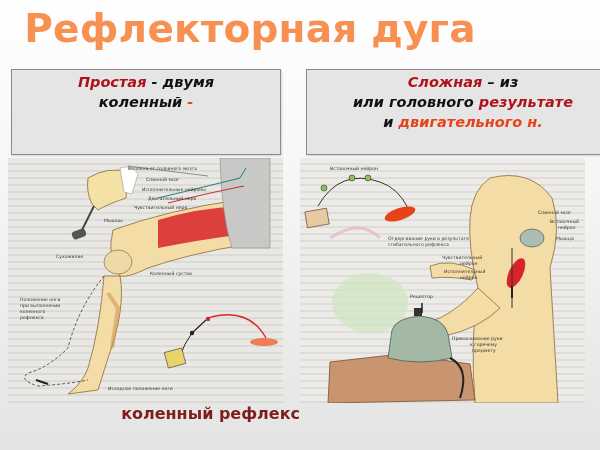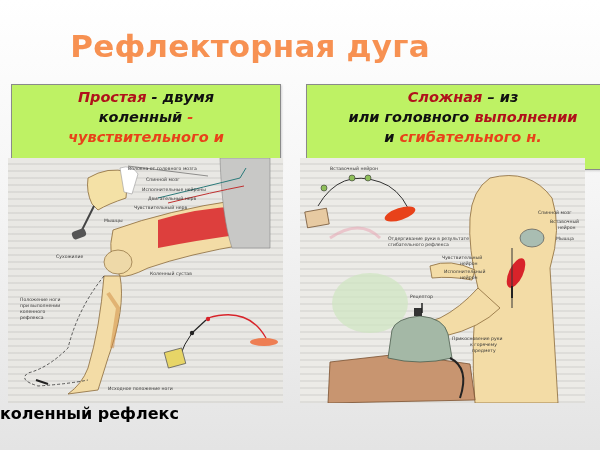--- a/index.html
+++ b/index.html
@@ -3,27 +3,27 @@
 <meta charset="utf-8">
 <style>
   * { margin:0; padding:0; box-sizing:border-box; }
   html, body { width:600px; height:450px; overflow:hidden; }
   body {
     background: linear-gradient(180deg, #ffffff 0%, #f6f6f6 40%, #e4e4e4 100%);
     font-family: "DejaVu Sans", sans-serif;
     position: relative;
   }
   .title {
-    position:absolute; left:0; top:28px; width:500px; text-align:center;
+    position:absolute; left:0; top:6px; width:500px; text-align:center;
     font-family:"DejaVu Sans", sans-serif; font-weight:bold;
-    font-size:31px; color:#f79152; letter-spacing:0.2px;
+    font-size:39px; color:#f79152; letter-spacing:0.2px;
   }
   .box {
-    position:absolute; top:84px; height:86px;
-    background:#bef264; border:1px solid #8a8a8a;
+    position:absolute; top:69px; height:86px;
+    background:#e5e5e5; border:1px solid #8a8a8a;
     box-shadow: 1px 1px 2px rgba(0,0,0,0.15);
     text-align:center;
     font-family:"DejaVu Sans", sans-serif; font-weight:bold; font-style:italic;
     font-size:14.5px; line-height:20px; padding-top:2px;
     color:#111;
   }
   .box-left { left:11px; width:270px; }
   .box-right { left:306px; width:314px; }
   .dark-red { color:#b0121b; }
   .orange-red { color:#e8421a; }
@@ -38,41 +38,40 @@
   .panel-right { left:300px; width:285px; background:#ecebe7; }
   .textlines {
     position:absolute; inset:0;
     background: repeating-linear-gradient(180deg, rgba(0,0,0,0) 0px, rgba(0,0,0,0) 5px, rgba(120,120,120,0.12) 5px, rgba(120,120,120,0.12) 7px);
   }
   .lbl {
     position:absolute; font-family:"DejaVu Sans", sans-serif;
     font-size:4.6px; color:#333; white-space:nowrap; line-height:5.5px;
   }
   .caption {
-    position:absolute; left:0; top:404px; width:300px; text-align:left;
+    position:absolute; left:0; top:404px; width:300px; text-align:right;
     font-family:"DejaVu Sans", sans-serif; font-weight:bold;
-    font-size:16px; color:#000000;
+    font-size:16px; color:#7f1d1d;
   }
   svg { position:absolute; left:0; top:0; }
 </style>
 </head>
 <body>
 
 <div class="title">Рефлекторная дуга</div>
 
 <div class="box box-left">
   <div><span class="dark-red">Простая</span><span class="black"> - двумя</span></div>
   <div><span class="black">коленный </span><span class="orange-red">-</span></div>
-  <div class="orange-red">чувствительного и</div>
 </div>
 
 <div class="box box-right">
   <div><span class="dark-red">Сложная</span><span class="black"> – из</span></div>
-  <div><span class="black">или головного </span><span class="dark-red">выполнении</span></div>
-  <div><span class="black">и </span><span class="orange-red">сгибательного н.</span></div>
+  <div><span class="black">или головного </span><span class="dark-red">результате</span></div>
+  <div><span class="black">и </span><span class="orange-red">двигательного н.</span></div>
 </div>
 
 <div class="panel panel-left">
   <div class="textlines"></div>
   <svg width="275" height="245" viewBox="0 0 275 245">
 
     <path d="M80 20 Q100 8 120 14 L118 40 Q100 46 90 52 L84 46 Q78 34 80 20Z" fill="#f4e1a6" stroke="#8a6a3a" stroke-width="0.8"></path>
     <path d="M112 10 Q124 6 130 16 L124 36 L116 34Z" fill="#fff" stroke="#999" stroke-width="0.6"></path>
     <line x1="86" y1="48" x2="72" y2="76" stroke="#444" stroke-width="2"></line>
     <rect x="64" y="72" width="14" height="8" rx="3" fill="#555" transform="rotate(-20 71 76)"></rect>

